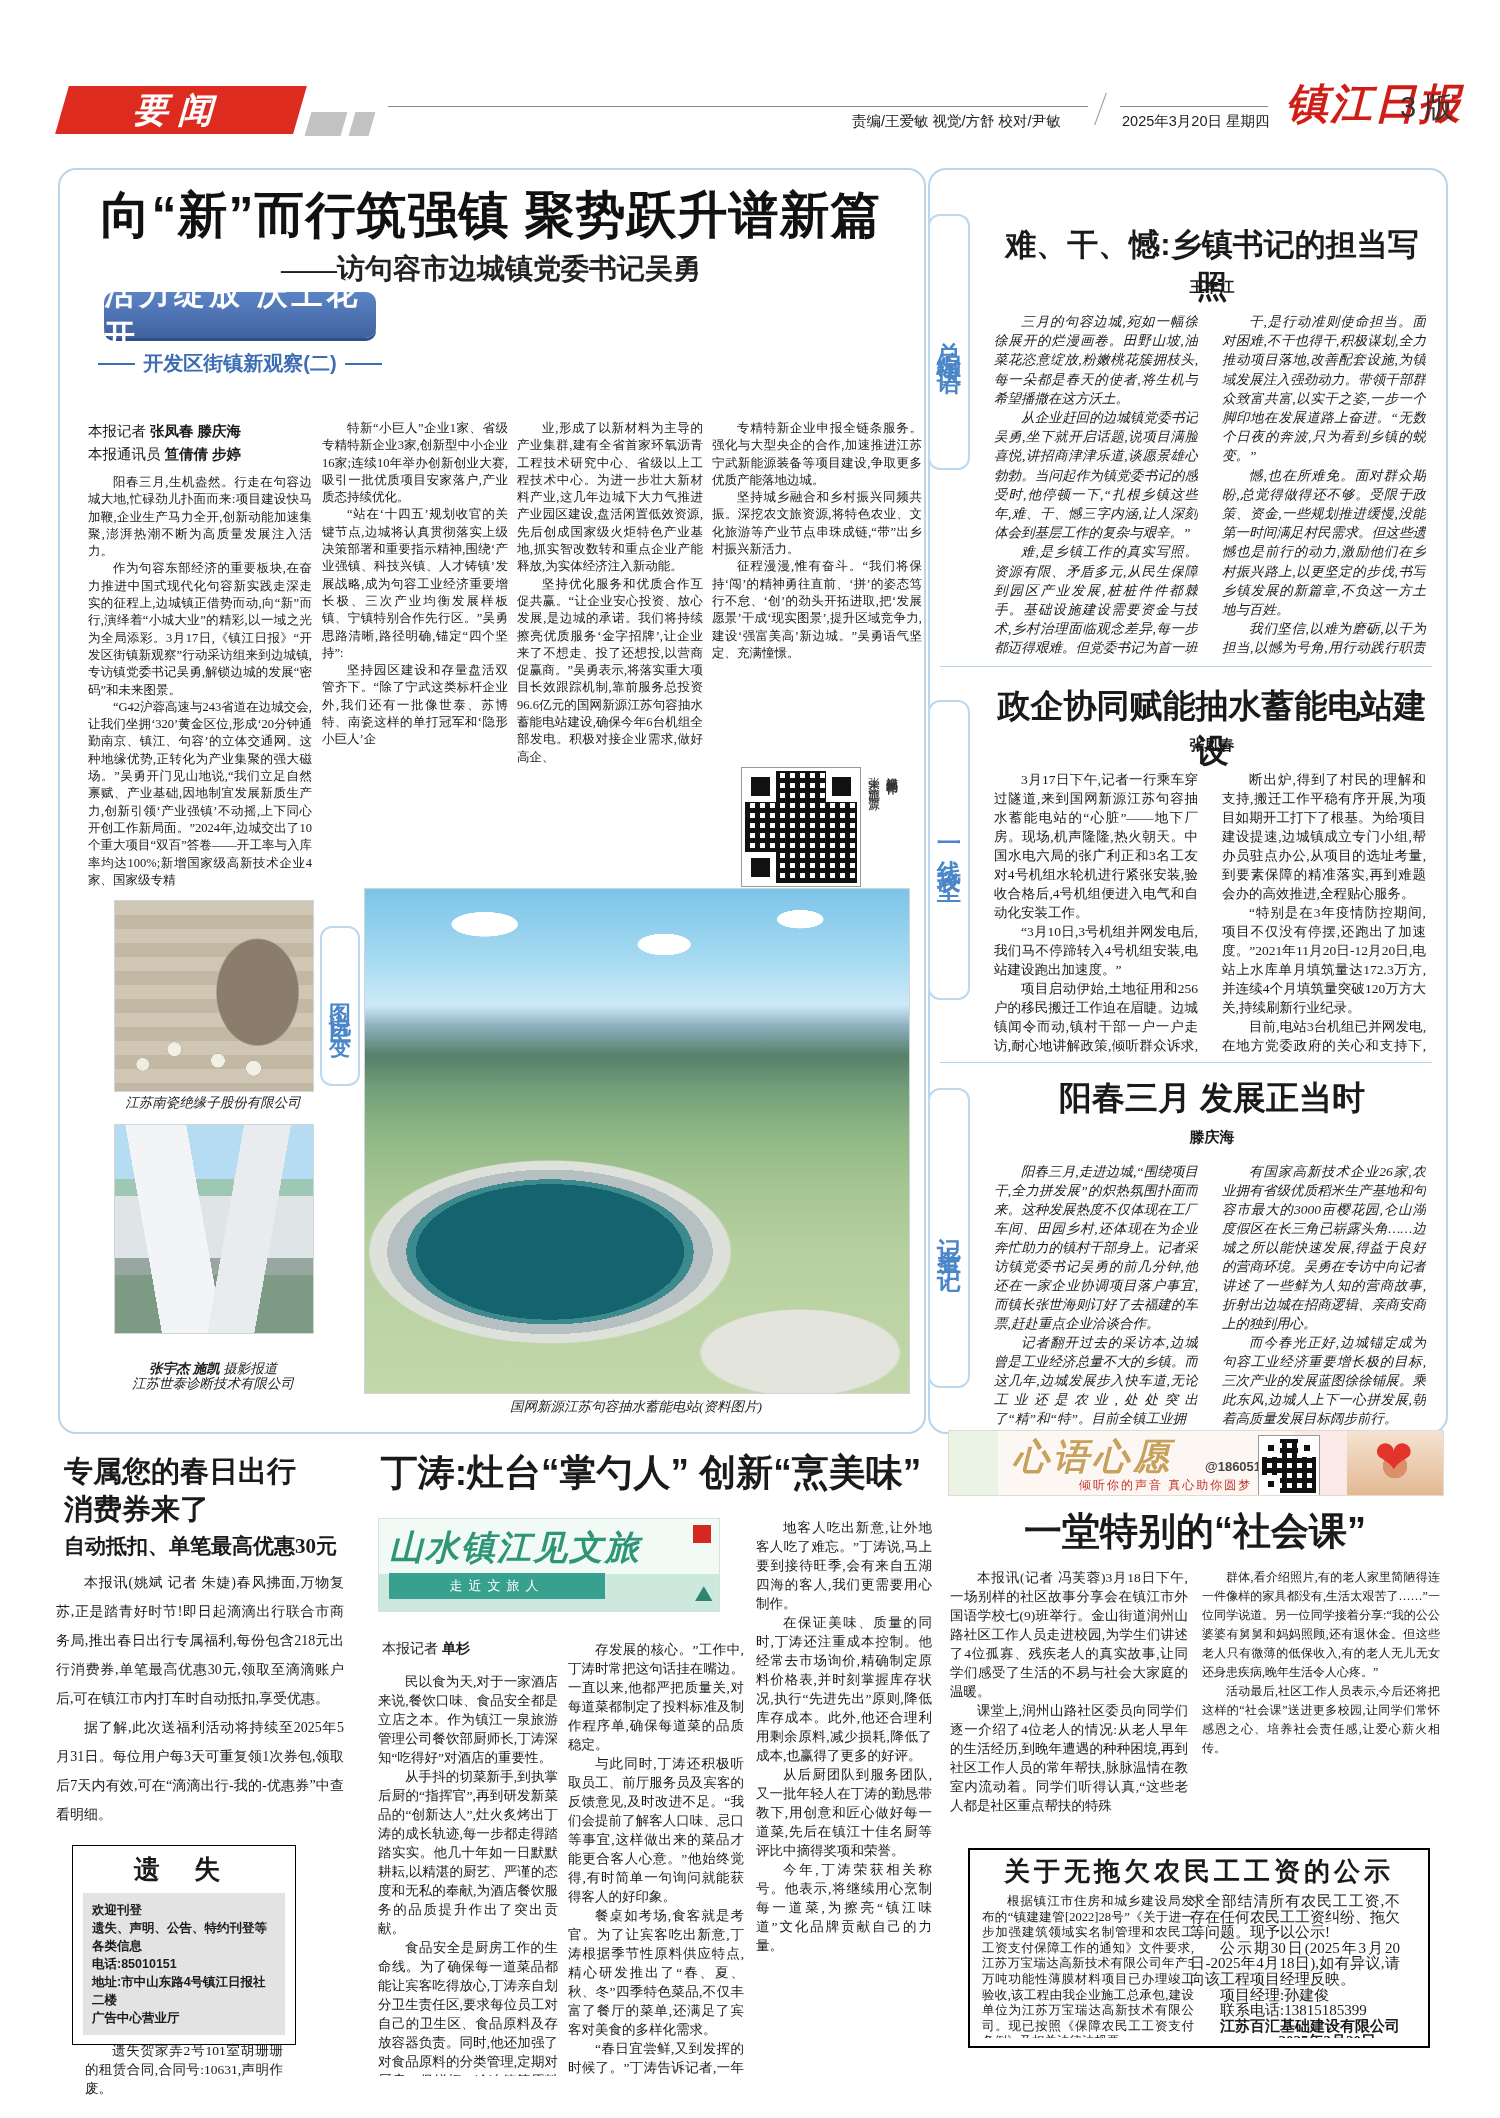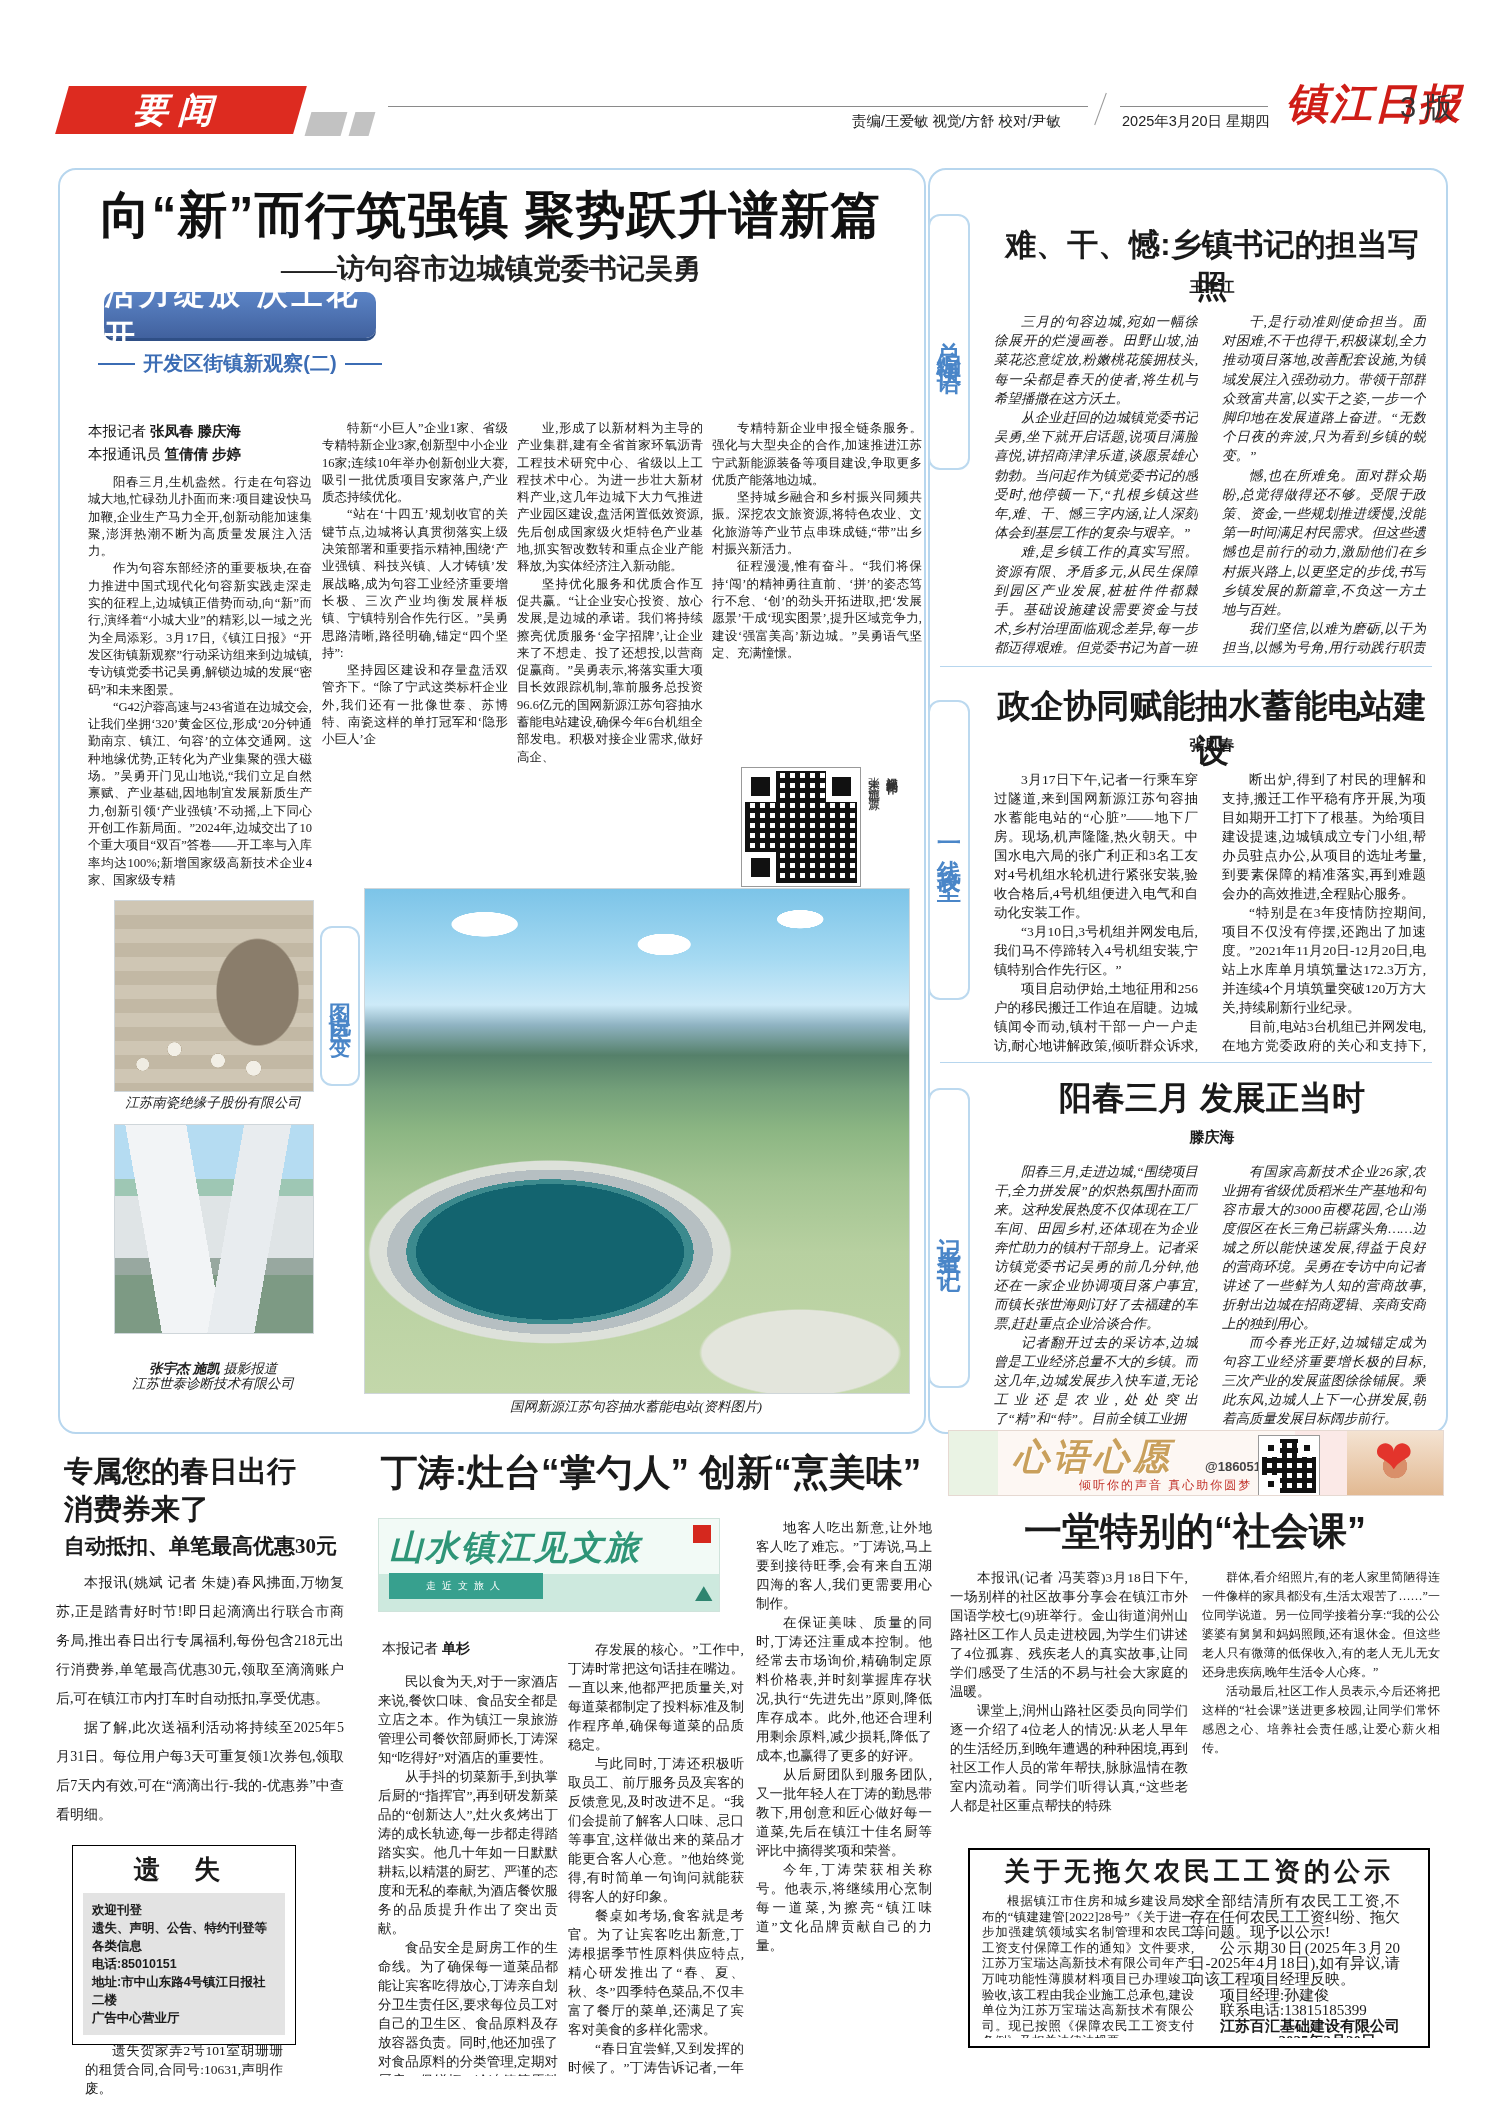--- a/index.html
+++ b/index.html
@@ -73,22 +73,22 @@
       linear-gradient(180deg,#7cc4e8 0%,#a6daf2 14%,#cdeaf8 23%,#8fb3c2 27%,#55806a 33%,#74a07a 40%,#8cb683 48%,#a3c492 58%,#b7d0a0 72%,#c3d7aa 100%);}
   .ph-hands{background:
       radial-gradient(circle 20px at 50% 55%,#d98f6a 0 60%,transparent 62%),
       linear-gradient(180deg,#f4e3d2,#e2b992);}
   .heartmark{position:absolute;color:#e3342c;font-size:46px;line-height:1;}
   
   .wenlv{position:absolute;left:378px;top:1518px;width:340px;height:92px;border:1px solid #cfe3db;
       background:linear-gradient(180deg,#f2faf6 0 60%,#cde9de 60% 100%);overflow:hidden;}
   .wenlv .big{position:absolute;left:10px;top:6px;font-size:34px;font-weight:900;color:#2e9577;
       font-style:italic;letter-spacing:2px;}
-  .wenlv .strip{position:absolute;left:10px;top:54px;width:154px;height:26px;background:#37a08e;
-      color:#fff;font-size:10px;letter-spacing:6px;text-align:center;line-height:26px;}
+  .wenlv .strip{position:absolute;left:10px;top:54px;width:216px;height:26px;background:#37a08e;
+      color:#fff;font-size:13px;letter-spacing:6px;text-align:center;line-height:26px;}
   .wenlv .seal{position:absolute;right:8px;top:6px;width:18px;height:18px;background:#d5281e;}
   .wenlv .hill{position:absolute;right:6px;bottom:4px;font-size:22px;color:#2e8570;}
   
   .wish{position:absolute;left:948px;top:1430px;width:494px;height:64px;overflow:hidden;
       background:linear-gradient(90deg,#eaf3e4 0 10%,#fdf7f3 10% 70%,#fbe9e7 70% 100%);
       border:1px solid #e6d9d2;}
   .wish .t{position:absolute;left:64px;top:2px;font-size:36px;font-weight:900;font-style:italic;
       color:#c9a05c;letter-spacing:4px;text-shadow:1px 1px 0 #fff;}
   .wish .phone{position:absolute;left:256px;top:28px;font-size:13px;font-weight:bold;color:#444;}
   .wish .slogan{position:absolute;left:130px;top:46px;font-size:12px;color:#c2342b;letter-spacing:2px;}
@@ -194,21 +194,21 @@
     <p>干,是行动准则使命担当。面对困难,不干也得干,积极谋划,全力推动项目落地,改善配套设施,为镇域发展注入强劲动力。带领干部群众致富共富,以实干之姿,一步一个脚印地在发展道路上奋进。“无数个日夜的奔波,只为看到乡镇的蜕变。”</p>
     <p>憾,也在所难免。面对群众期盼,总觉得做得还不够。受限于政策、资金,一些规划推进缓慢,没能第一时间满足村民需求。但这些遗憾也是前行的动力,激励他们在乡村振兴路上,以更坚定的步伐,书写乡镇发展的新篇章,不负这一方土地与百姓。</p>
     <p>我们坚信,以难为磨砺,以干为担当,以憾为号角,用行动践行职责使命,这里的春风更暖煦,乡镇更壮阔,每一寸热土在春的滋养下,焕发蓬勃生命力!</p>
   </div>
 
   <div class="vlabel" style="left:928px;top:700px;width:38px;height:296px;font-size:24px;">一线攻坚</div>
   <div class="abs sans ctr b" style="left:994px;top:684px;width:436px;font-size:33px;">政企协同赋能抽水蓄能电站建设</div>
   <div class="abs ctr b" style="left:994px;top:736px;width:436px;font-size:15px;">张凤春</div>
   <div class="col" style="left:994px;top:770px;width:204px;height:286px;font-size:13.5px;line-height:19px;">
     <p>3月17日下午,记者一行乘车穿过隧道,来到国网新源江苏句容抽水蓄能电站的“心脏”——地下厂房。现场,机声隆隆,热火朝天。中国水电六局的张广利正和3名工友对4号机组水轮机进行紧张安装,验收合格后,4号机组便进入电气和自动化安装工作。</p>
-    <p>“3月10日,3号机组并网发电后,我们马不停蹄转入4号机组安装,宁镇特别合作先行区。”</p>
+    <p>“3月10日,3号机组并网发电后,我们马不停蹄转入4号机组安装,电站建设跑出加速度。”</p>
     <p>项目启动伊始,土地征用和256户的移民搬迁工作迫在眉睫。边城镇闻令而动,镇村干部一户一户走访,耐心地讲解政策,倾听群众诉求,完善的方案不</p>
   </div>
   <div class="col" style="left:1222px;top:770px;width:204px;height:286px;font-size:13.5px;line-height:19px;">
     <p>断出炉,得到了村民的理解和支持,搬迁工作平稳有序开展,为项目如期开工打下了根基。为给项目建设提速,边城镇成立专门小组,帮办员驻点办公,从项目的选址考量,到要素保障的精准落实,再到难题会办的高效推进,全程贴心服务。</p>
     <p>“特别是在3年疫情防控期间,项目不仅没有停摆,还跑出了加速度。”2021年11月20日-12月20日,电站上水库单月填筑量达172.3万方,并连续4个月填筑量突破120万方大关,持续刷新行业纪录。</p>
     <p>目前,电站3台机组已并网发电,在地方党委政府的关心和支持下,电站将加强安全质量管理,剩余3台机组争取早日投产发电,争创国家优质工程。</p>
   </div>
 
   <div class="vlabel" style="left:928px;top:1088px;width:38px;height:296px;font-size:24px;">记者手记</div>
   <div class="abs sans ctr b" style="left:994px;top:1076px;width:436px;font-size:33px;">阳春三月 发展正当时</div>

